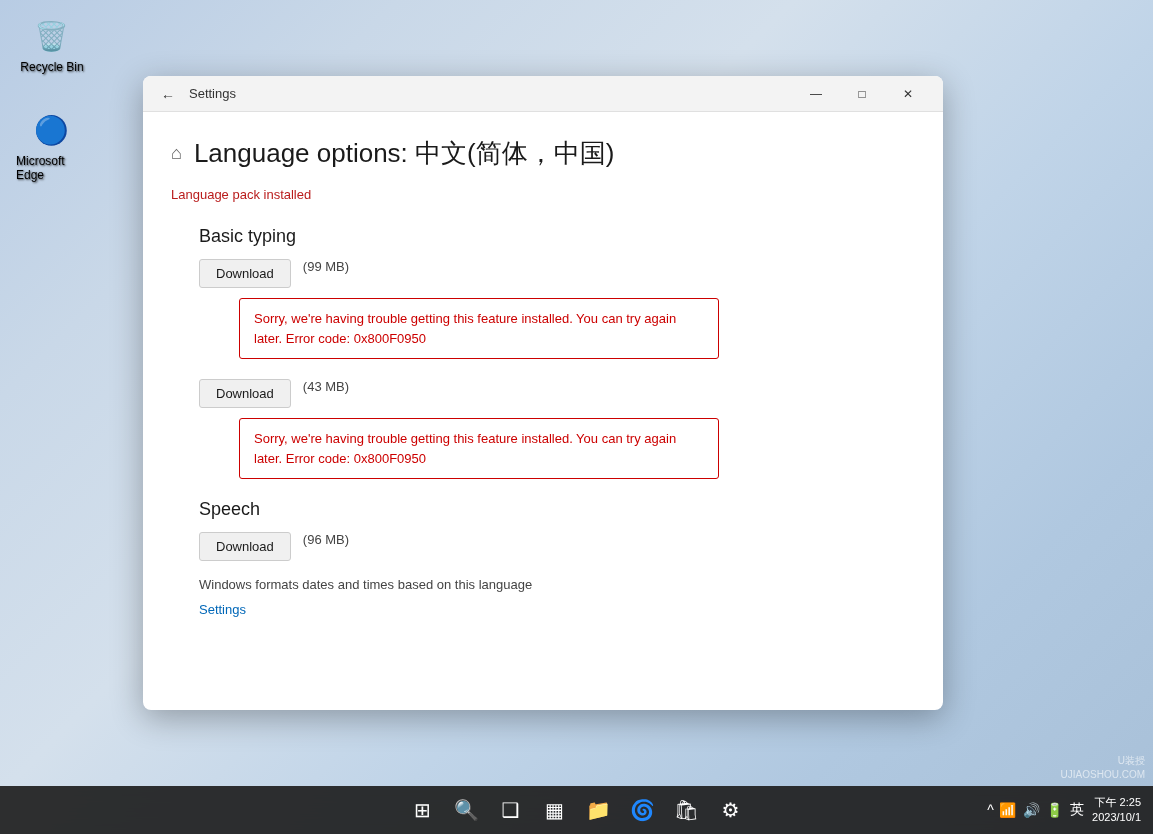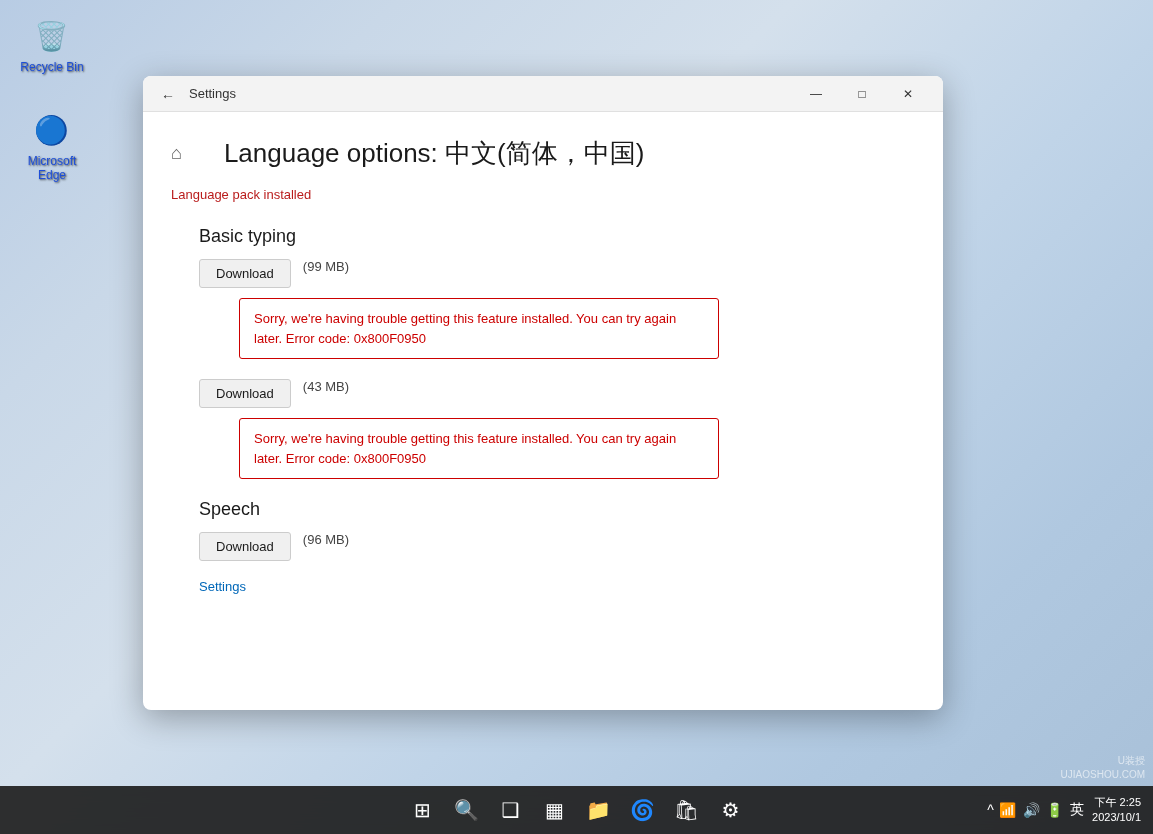--- a/index.html
+++ b/index.html
@@ -34,22 +34,22 @@
     .desktop-icon .icon-img {
       width: 40px;
       height: 40px;
       display: flex;
       align-items: center;
       justify-content: center;
       font-size: 28px;
     }
     .desktop-icon .icon-label {
       font-size: 12px;
-      color: #1d4ed8;
-      text-align: center;
+      color: #000000;
+      text-align: left;
       text-shadow: 1px 1px 2px rgba(0,0,0,0.7);
     }
 
     .desktop-icon-edge {
       position: absolute;
       top: 110px;
       left: 16px;
     }
 
     
@@ -178,21 +178,20 @@
     }
     .home-icon {
       font-size: 18px;
       color: #666;
       cursor: pointer;
     }
     .page-title {
       font-size: 26px;
       font-weight: 300;
       color: #1a1a1a;
-      margin-left: 30px;
     }
     .lang-pack-status {
       font-size: 13px;
       color: #b91c1c;
       margin-bottom: 24px;
     }
 
     .section-title {
       font-size: 18px;
       font-weight: 400;
@@ -328,20 +327,21 @@
 
       <div class="section-divider">
         <h2 class="section-title">Speech</h2>
         <div class="download-row">
           <button class="download-btn">Download</button>
           <span class="file-size">(96 MB)</span>
         </div>
       </div>
 
       <div class="section-divider">
+        <p class="regional-desc">Windows formats dates and times based on this language</p>
         <a class="settings-link">Settings</a>
       </div>
     </div>
   </div>
 
   <div class="taskbar">
     <div class="taskbar-center">
       <div class="taskbar-icon">
         <span>⊞</span>
       </div>

